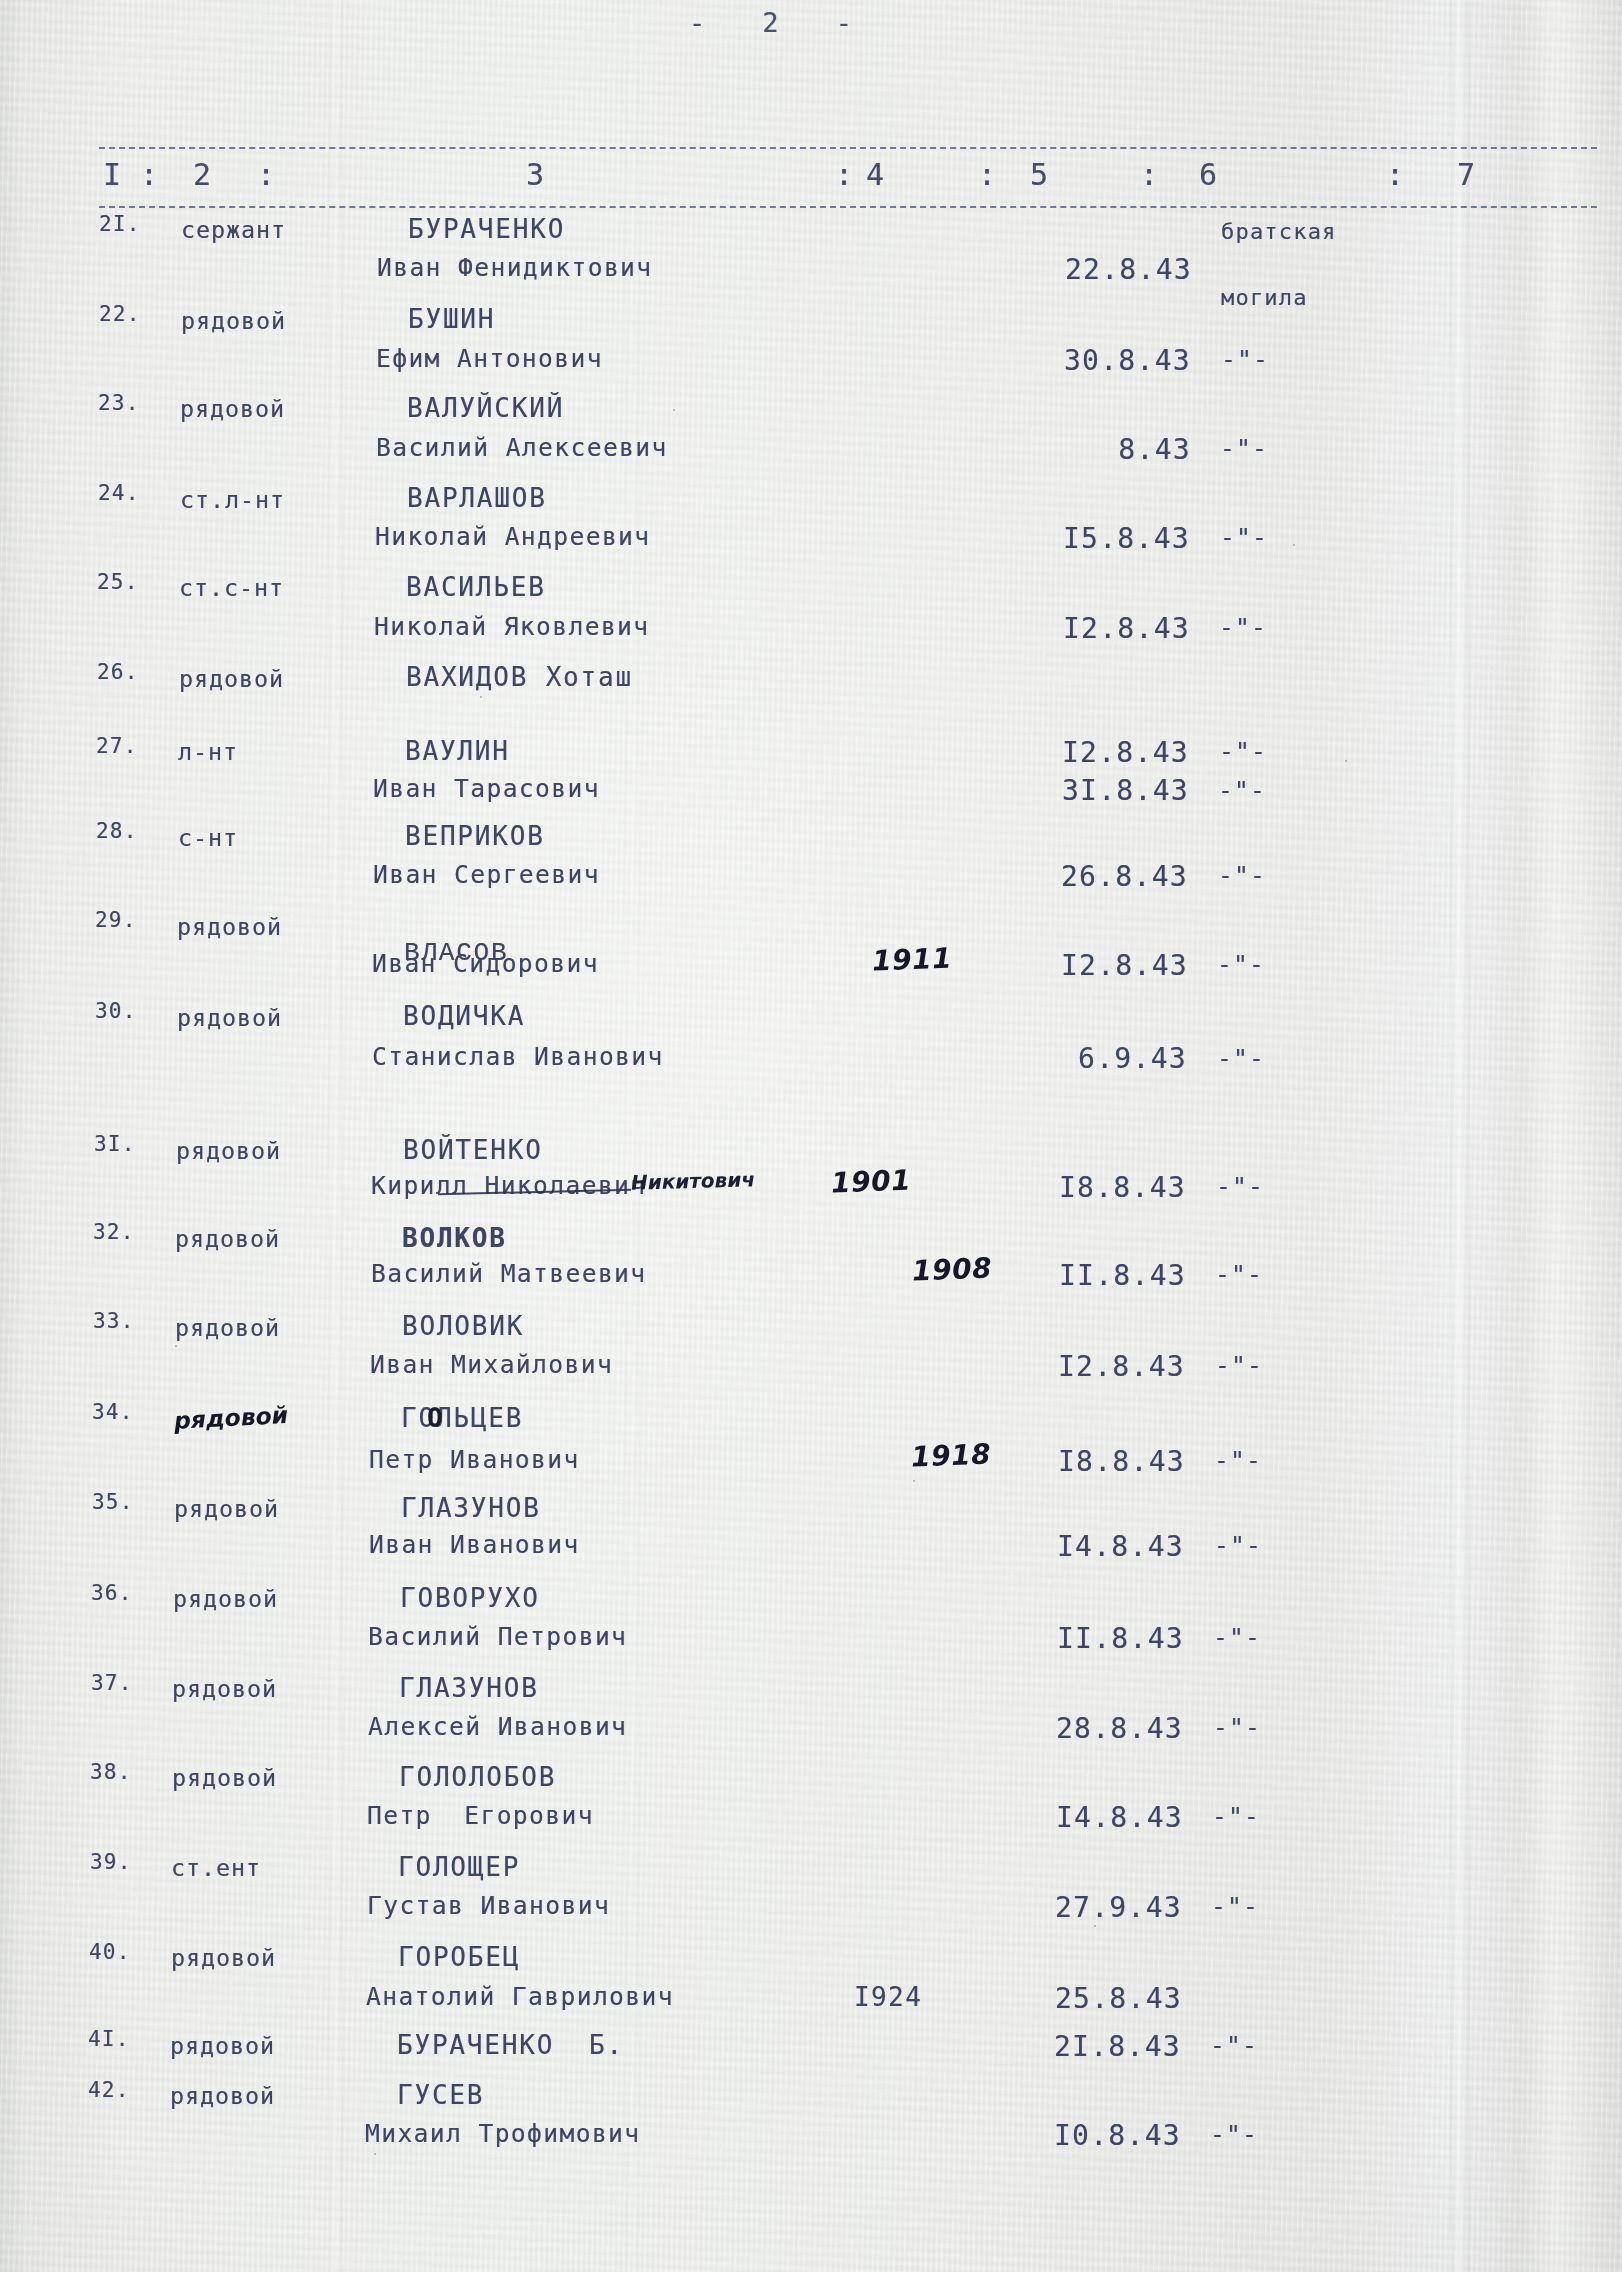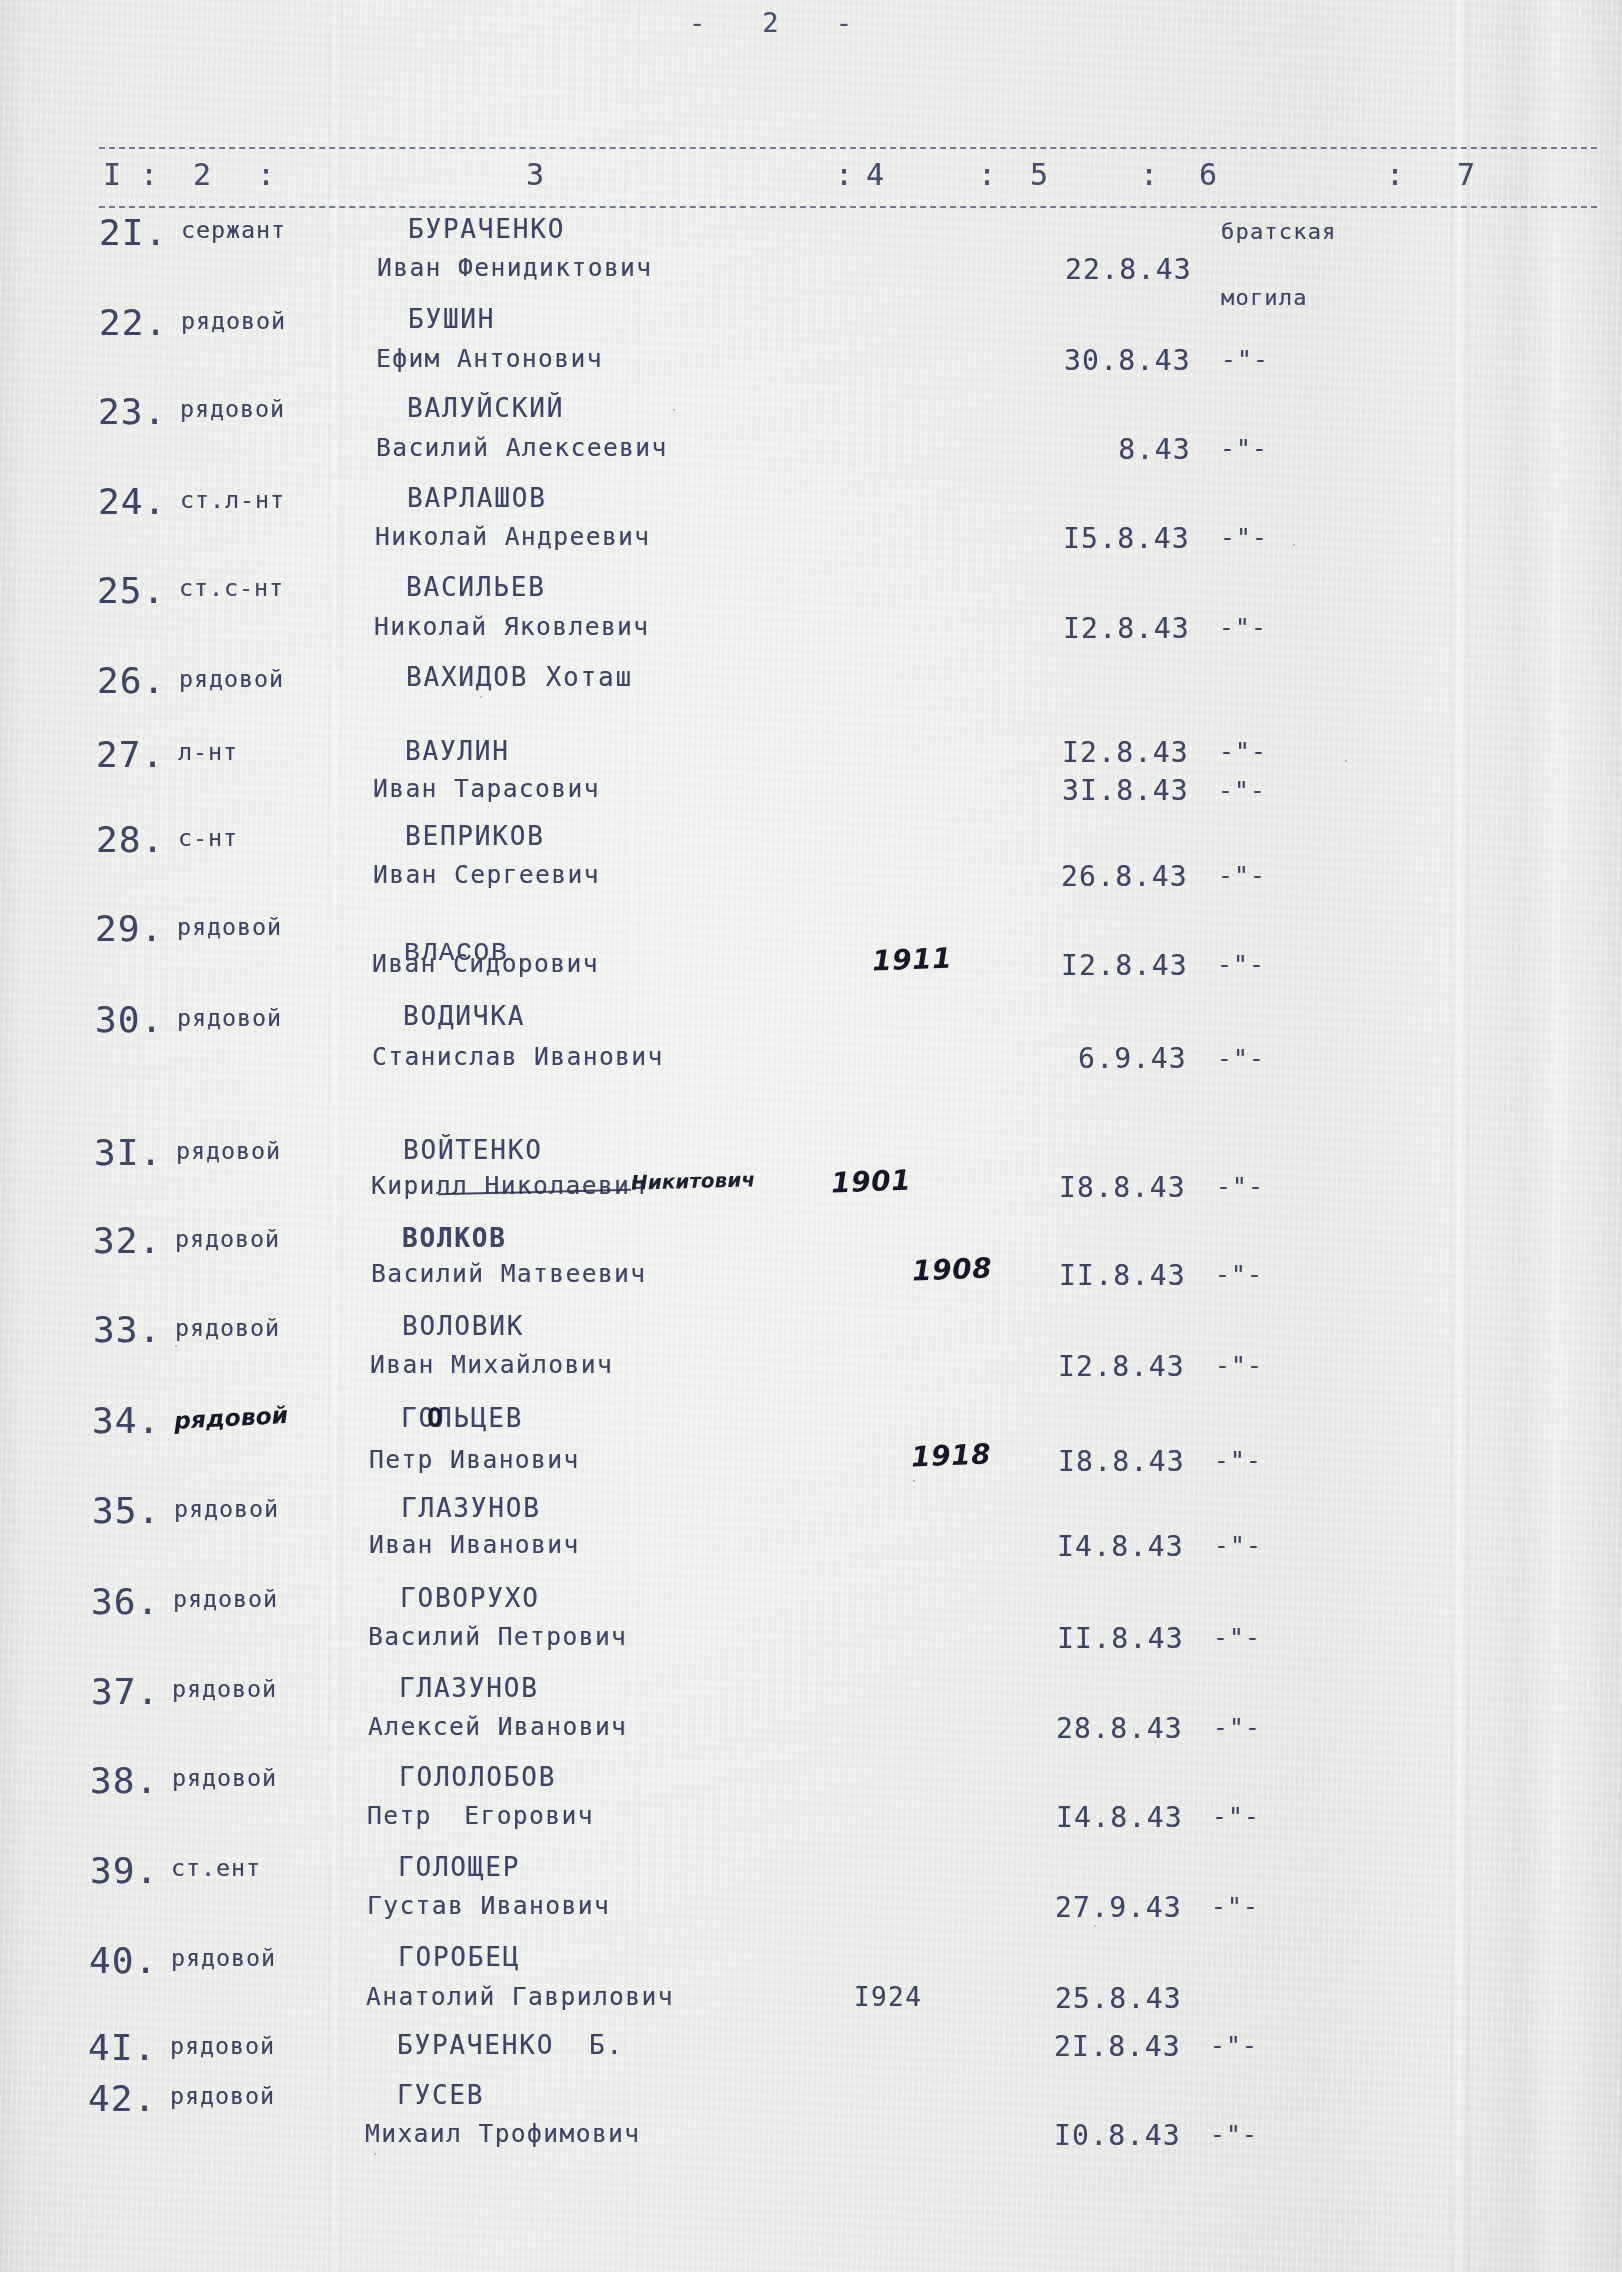--- a/index.html
+++ b/index.html
@@ -65,21 +65,21 @@
 
   .hdr{font-size:30px;top:157px;color:#454b6d;letter-spacing:0}
   .h1{left:103px}.hc1{left:140px}
   .h2{left:193px}.hc2{left:257px}
   .h3{left:526px}
   .hc3{left:835px}.h4{left:866px}
   .hc4{left:978px}.h5{left:1030px}
   .hc5{left:1140px}.h6{left:1199px}
   .hc6{left:1386px}.h7{left:1457px}
 
-  .num{font-size:36px;letter-spacing:1.2px}
+  .num{font-size:21px;letter-spacing:1.2px}
   .rank{font-size:23.4px;letter-spacing:0.9px}
   .sur{font-size:26px;letter-spacing:1.8px}
   .giv{font-size:24.6px;letter-spacing:1.4px}
   .date{font-size:28px;letter-spacing:1.3px}
   .ditto{font-size:24.6px;letter-spacing:1.2px}
   .place{font-size:22px;letter-spacing:1.2px}
   .yearT{font-size:26px;letter-spacing:1.4px}
 
   
   .hw{

